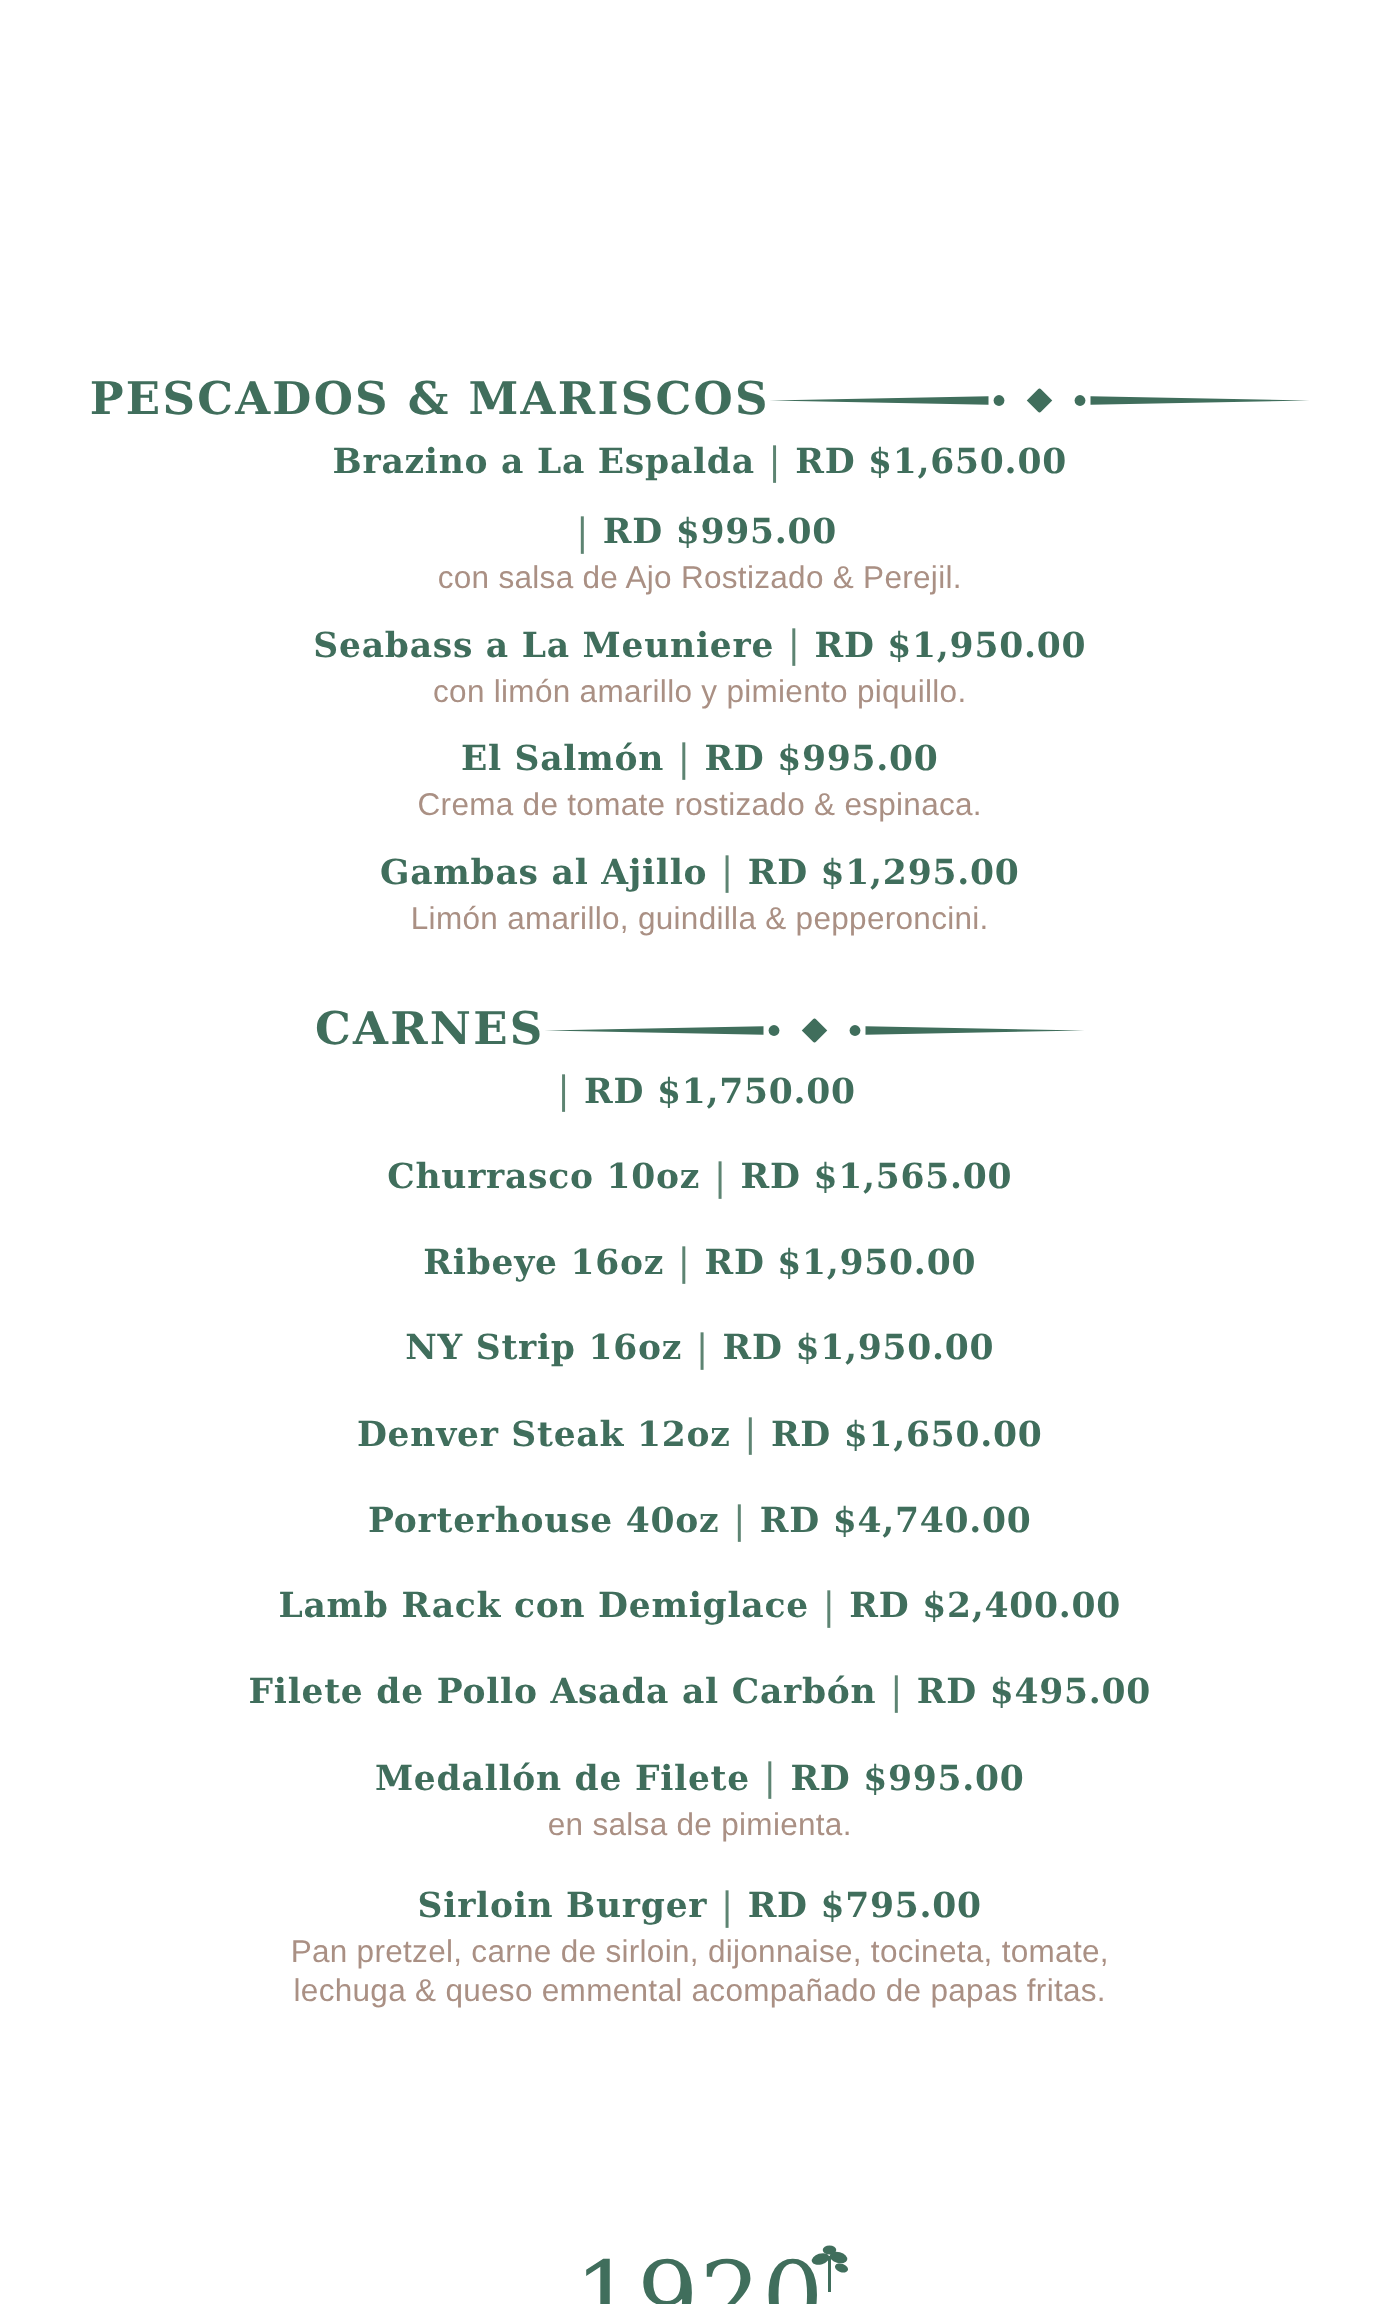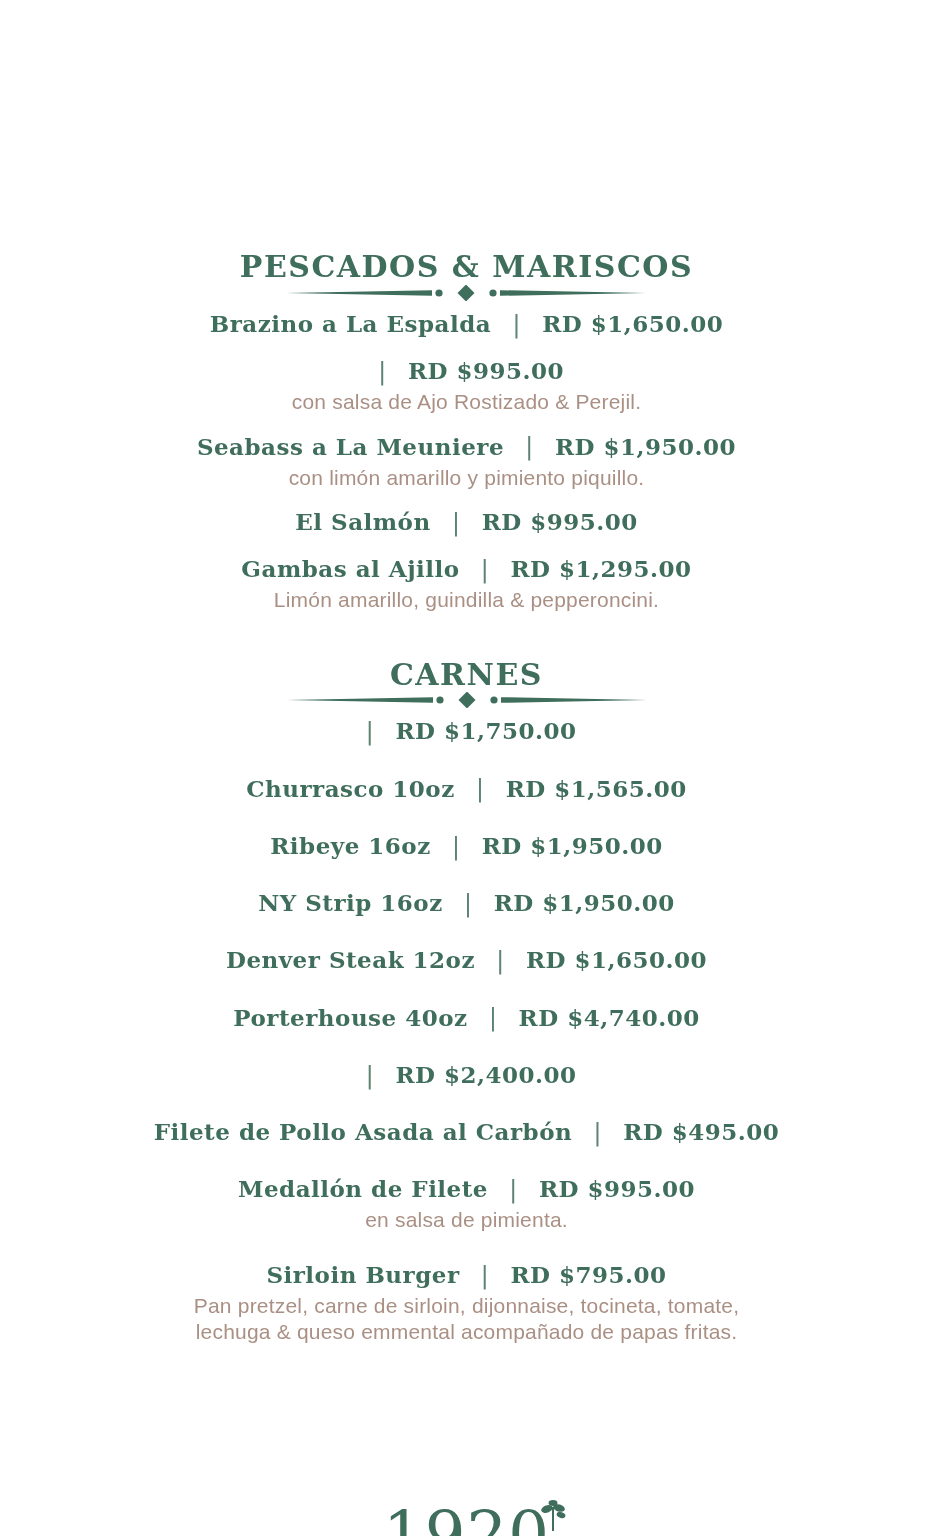--- a/index.html
+++ b/index.html
@@ -13,36 +13,36 @@
     width:933px;height:1536px;
     font-family:"Liberation Sans",sans-serif;
     overflow:hidden;
   }
   .menu{
     width:100%;height:100%;
     padding-top:250px;
     display:flex;flex-direction:column;align-items:center;
   }
   .section{display:flex;flex-direction:column;align-items:center;}
-  .section-header{display:flex;flex-direction:column;align-items:center;margin-bottom:8px;}
+  .section-header{display:flex;flex-direction:row;align-items:center;margin-bottom:8px;}
   .section-title{
     font-family:"DejaVu Serif","Liberation Serif",serif;
     font-weight:700;font-size:30px;line-height:1.15;
     letter-spacing:1.5px;color:var(--green);
     white-space:nowrap;
   }
   .ornament{display:block;margin-top:0px;color:var(--green);}
   .item{display:flex;flex-direction:column;align-items:center;margin-bottom:16px;}
   .section-carnes{margin-top:28px;}
   .section-carnes .item{margin-bottom:26px;}
   .item-line{
     font-family:"DejaVu Serif","Liberation Serif",serif;
     font-weight:700;font-size:23px;line-height:1.25;
     letter-spacing:0.5px;color:var(--green);
-    white-space:nowrap;display:flex;align-items:center;gap:12px;
+    white-space:nowrap;display:flex;align-items:center;
   }
   .pipe{
     font-weight:400;font-size:25px;
     padding:0 9px;color:var(--green-soft);
     transform:translateY(-1px);
   }
   .item-desc{
     font-size:21px;line-height:1.25;letter-spacing:0.2px;
     color:var(--tan);max-width:620px;text-align:center;margin-top:2px;
   }
@@ -103,20 +103,21 @@
       </div>
       <div class="item-desc">con limón amarillo y pimiento piquillo.</div>
     </div>
 
     <div class="item">
       <div class="item-line">
         <span class="item-name">El Salmón</span>
         <span class="pipe">|</span>
         <span class="item-price">RD $995.00</span>
       </div>
+      <div class="item-desc">Crema de tomate rostizado &amp; espinaca.</div>
     </div>
 
     <div class="item">
       <div class="item-line">
         <span class="item-name">Gambas al Ajillo</span>
         <span class="pipe">|</span>
         <span class="item-price">RD $1,295.00</span>
       </div>
       <div class="item-desc">Limón amarillo, guindilla &amp; pepperoncini.</div>
     </div>
@@ -176,20 +177,21 @@
     <div class="item">
       <div class="item-line">
         <span class="item-name">Porterhouse 40oz</span>
         <span class="pipe">|</span>
         <span class="item-price">RD $4,740.00</span>
       </div>
     </div>
 
     <div class="item">
       <div class="item-line">
+        <span class="item-name">Lamb Rack con Demiglace</span>
         <span class="pipe">|</span>
         <span class="item-price">RD $2,400.00</span>
       </div>
     </div>
 
     <div class="item">
       <div class="item-line">
         <span class="item-name">Filete de Pollo Asada al Carbón</span>
         <span class="pipe">|</span>
         <span class="item-price">RD $495.00</span>

